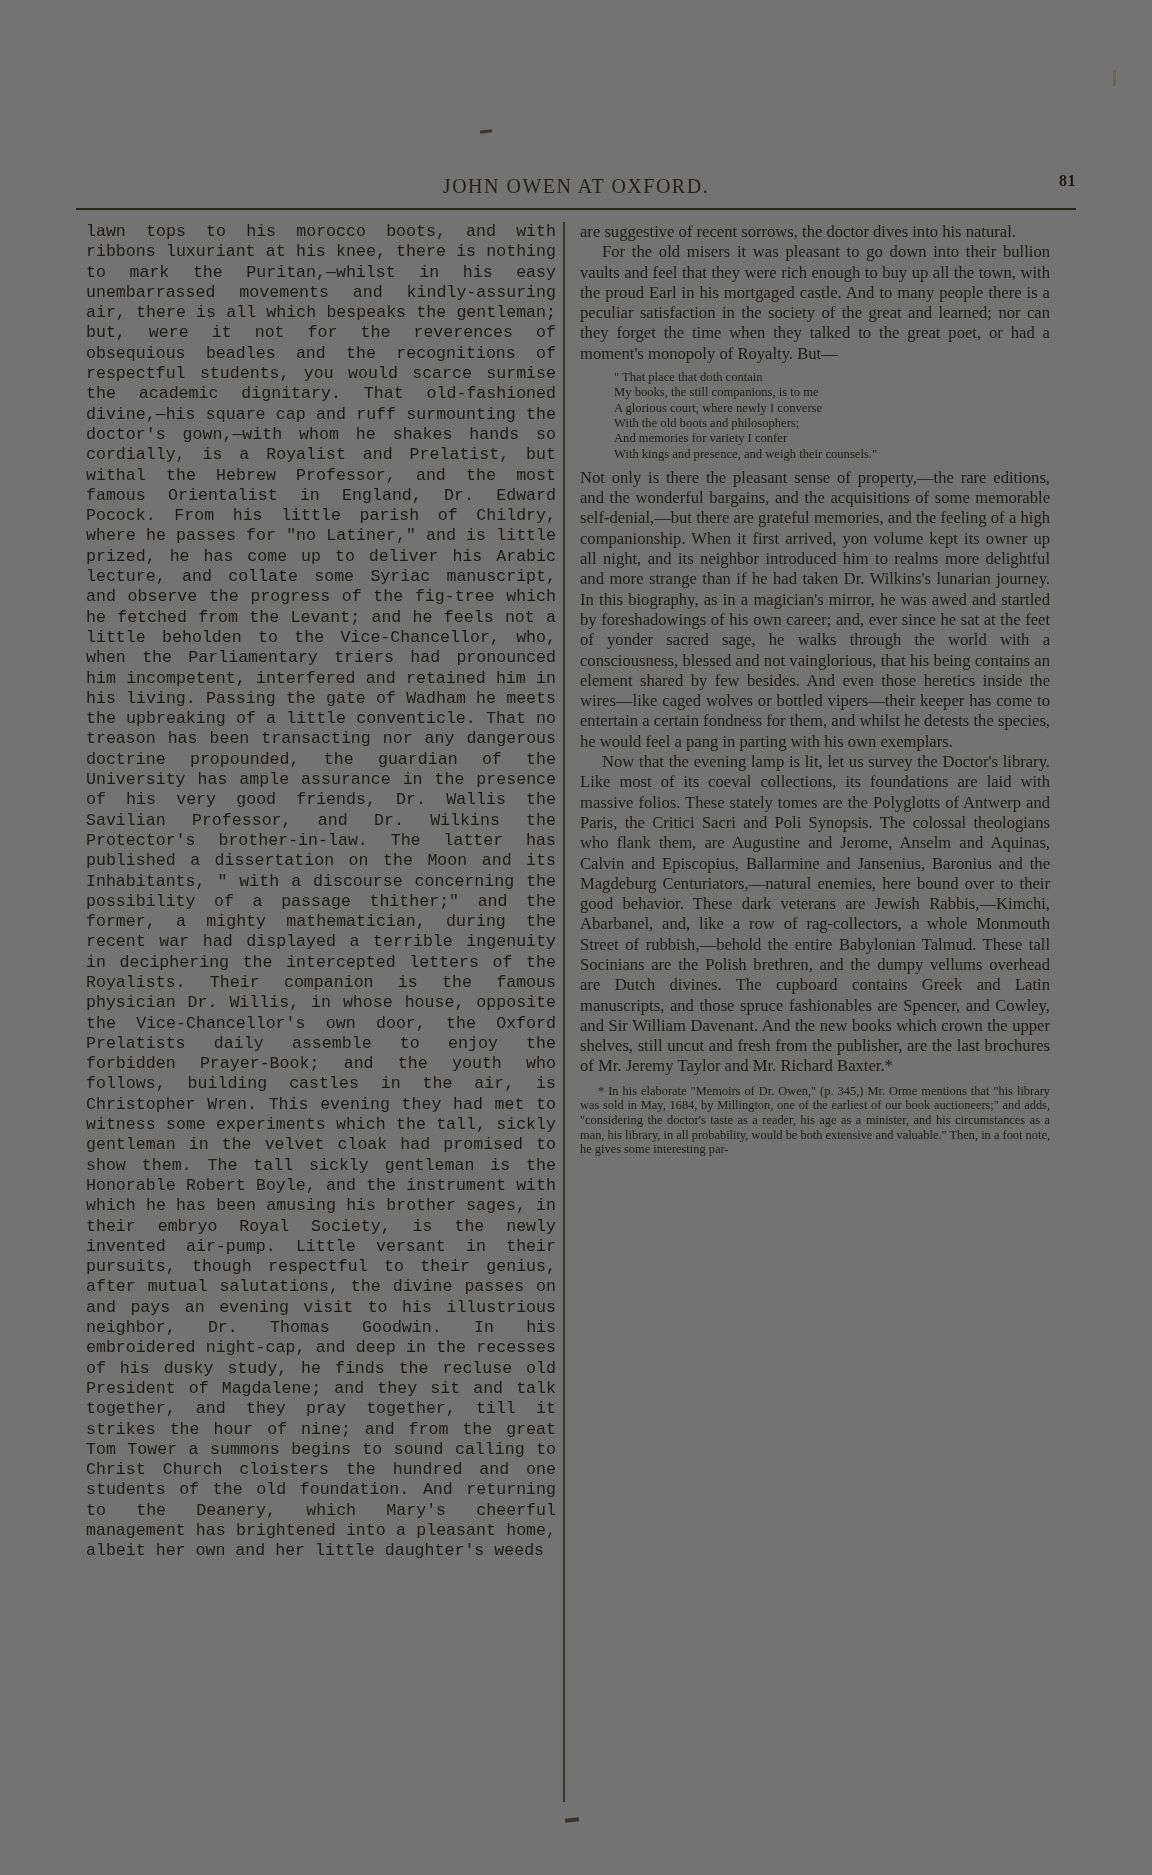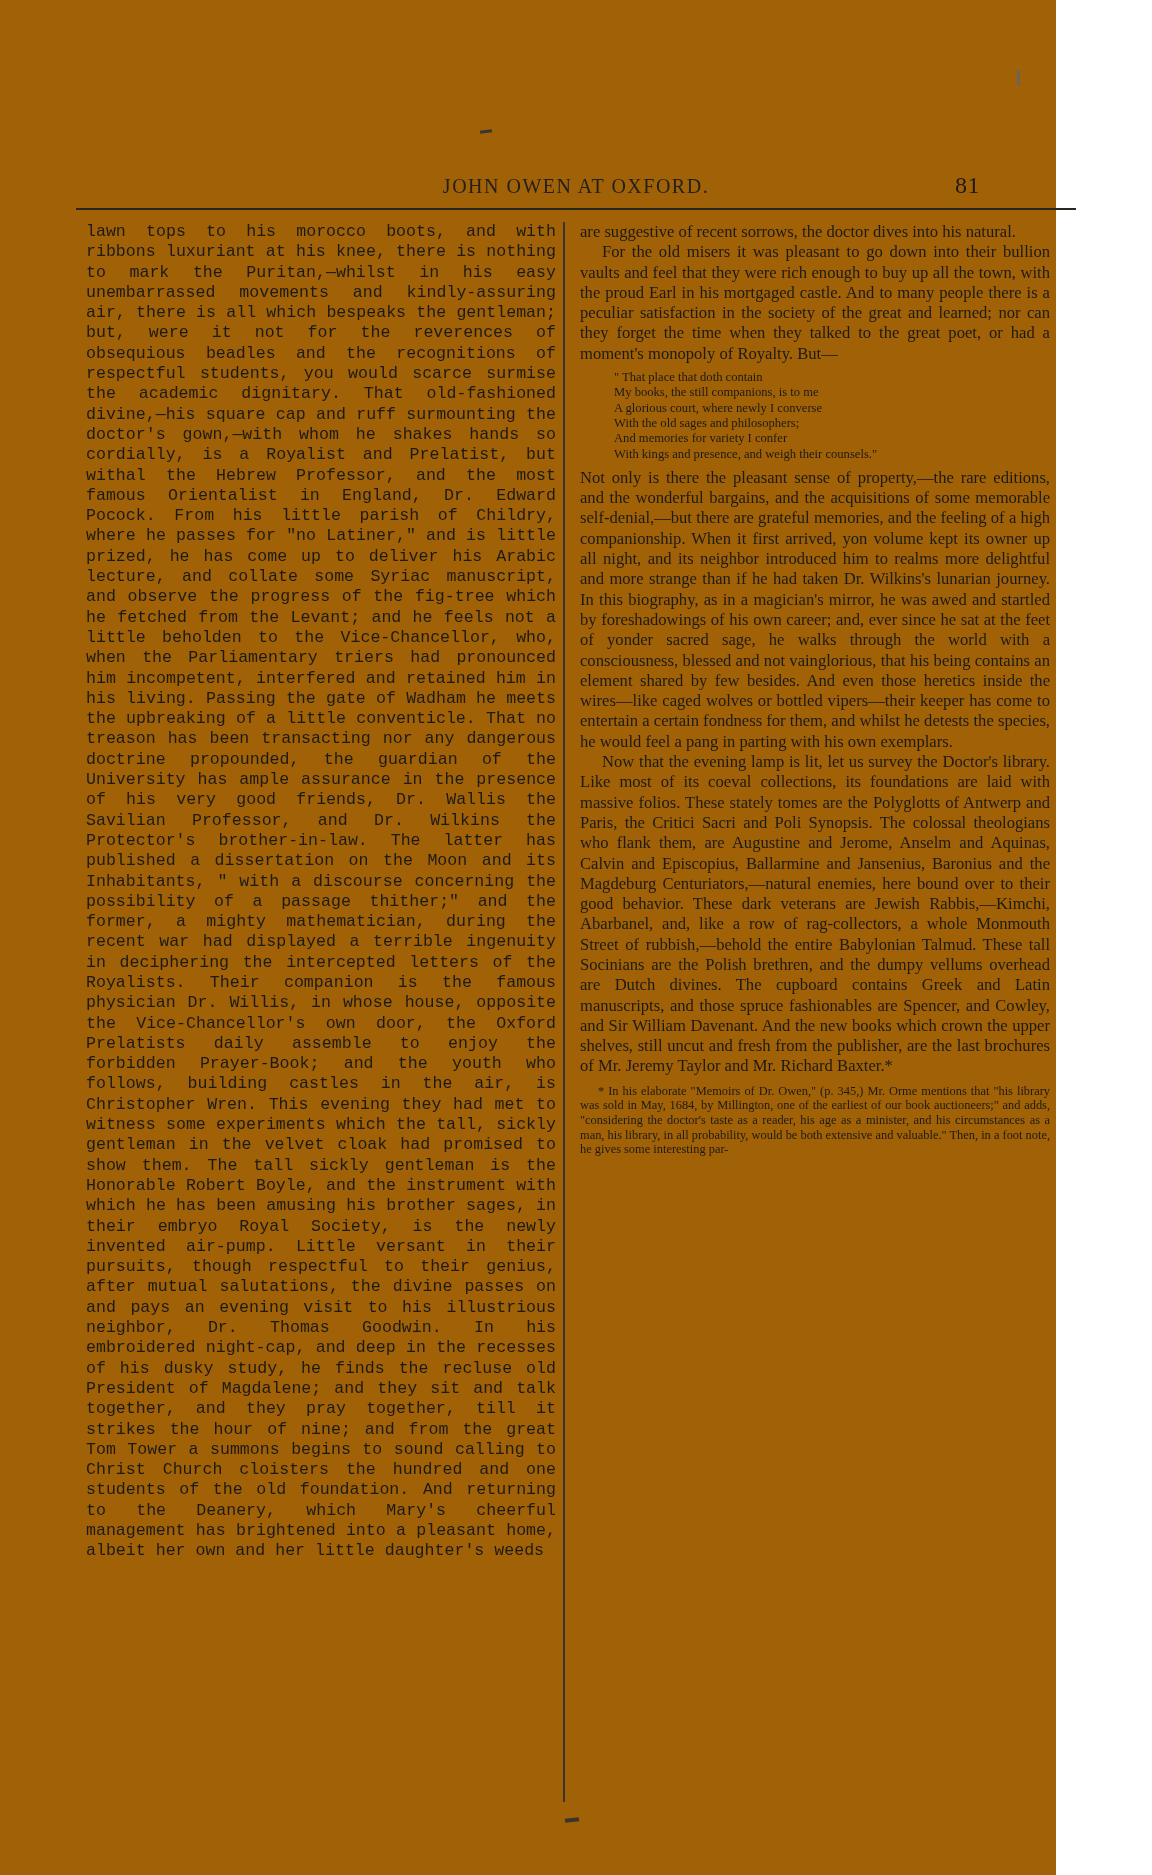--- a/index.html
+++ b/index.html
@@ -11,23 +11,23 @@
     width: 1152px;
     height: 1875px;
     position: relative;
     font-family: "Liberation Serif", serif;
     color: #1d1a15;
     overflow: hidden;
   }
   .page {
     position: absolute;
     left: 0; top: 0;
-    width: 1056px;
+    width: 1152px;
     height: 1875px;
-    background: #a16207;
+    background: #737373;
   }
   
   .head-rule-top {
     position: absolute;
     left: 76px;
     top: 208px;
     width: 1000px;
     height: 2px;
     background: #2a2620;
   }
@@ -39,22 +39,22 @@
     text-align: center;
     font-size: 20px;
     letter-spacing: 1.5px;
     font-variant: small-caps;
     color: #231f19;
   }
   .folio {
     position: absolute;
     right: 76px;
     top: 172px;
-    font-size: 24px;
-    font-weight: normal;
+    font-size: 16px;
+    font-weight: bold;
     letter-spacing: 0.5px;
   }
   .head-tick {
     position: absolute;
     left: 480px;
     top: 130px;
     width: 12px;
     height: 3px;
     background: #3a352c;
     transform: rotate(-8deg);
@@ -138,21 +138,21 @@
   </div>
 
   <div class="col right">
     <p class="noindent">are suggestive of recent sorrows, the doctor dives into his natural.</p>
     <p>For the old misers it was pleasant to go down into their bullion vaults and feel that they were rich enough to buy up all the town, with the proud Earl in his mortgaged castle. And to many people there is a peculiar satisfaction in the society of the great and learned; nor can they forget the time when they talked to the great poet, or had a moment's monopoly of Royalty.  But—</p>
 
     <div class="verse">
       <div>" That place that doth contain</div>
       <div>My books, the still companions, is to me</div>
       <div>A glorious court, where newly I converse</div>
-      <div>With the old sages and philosophers;</div>
+      <div>With the old boots and philosophers;</div>
       <div>And memories for variety I confer</div>
       <div>With kings and presence, and weigh their counsels."</div>
     </div>
 
     <p class="noindent">Not only is there the pleasant sense of property,—the rare editions, and the wonderful bargains, and the acquisitions of some memorable self-denial,—but there are grateful memories, and the feeling of a high companionship.  When it first arrived, yon volume kept its owner up all night, and its neighbor introduced him to realms more delightful and more strange than if he had taken Dr. Wilkins's lunarian journey.  In this biography, as in a magician's mirror, he was awed and startled by foreshadowings of his own career; and, ever since he sat at the feet of yonder sacred sage, he walks through the world with a consciousness, blessed and not vainglorious, that his being contains an element shared by few besides.  And even those heretics inside the wires—like caged wolves or bottled vipers—their keeper has come to entertain a certain fondness for them, and whilst he detests the species, he would feel a pang in parting with his own exemplars.</p>
     <p>Now that the evening lamp is lit, let us survey the Doctor's library.  Like most of its coeval collections, its foundations are laid with massive folios.  These stately tomes are the Polyglotts of Antwerp and Paris, the Critici Sacri and Poli Synopsis.  The colossal theologians who flank them, are Augustine and Jerome, Anselm and Aquinas, Calvin and Episcopius, Ballarmine and Jansenius, Baronius and the Magdeburg Centuriators,—natural enemies, here bound over to their good behavior.  These dark veterans are Jewish Rabbis,—Kimchi, Abarbanel, and, like a row of rag-collectors, a whole Monmouth Street of rubbish,—behold the entire Babylonian Talmud.  These tall Socinians are the Polish brethren, and the dumpy vellums overhead are Dutch divines.  The cupboard contains Greek and Latin manuscripts, and those spruce fashionables are Spencer, and Cowley, and Sir William Davenant.  And the new books which crown the upper shelves, still uncut and fresh from the publisher, are the last brochures of Mr. Jeremy Taylor and Mr. Richard Baxter.*</p>
 
     <div class="footnote">* In his elaborate "Memoirs of Dr. Owen," (p. 345,) Mr. Orme mentions that "his library was sold in May, 1684, by Millington, one of the earliest of our book auctioneers;" and adds, "considering the doctor's taste as a reader, his age as a minister, and his circumstances as a man, his library, in all probability, would be both extensive and valuable."  Then, in a foot note, he gives some interesting par-</div>
   </div>
 

